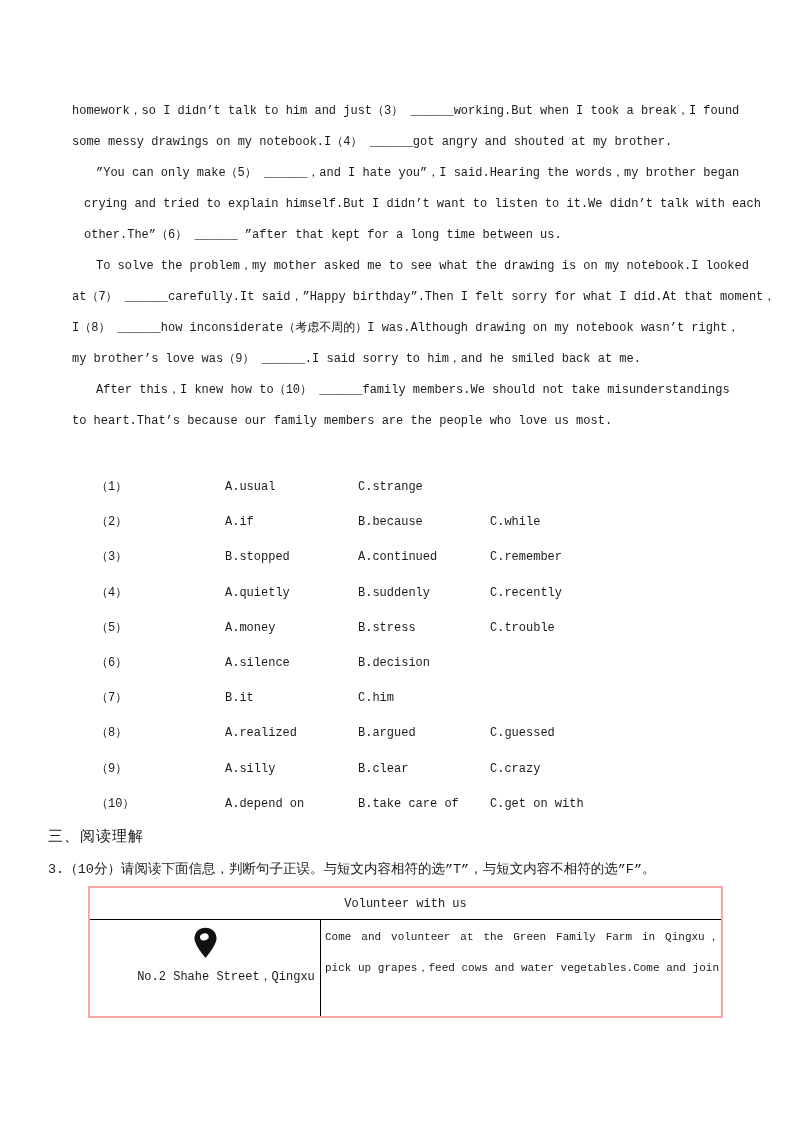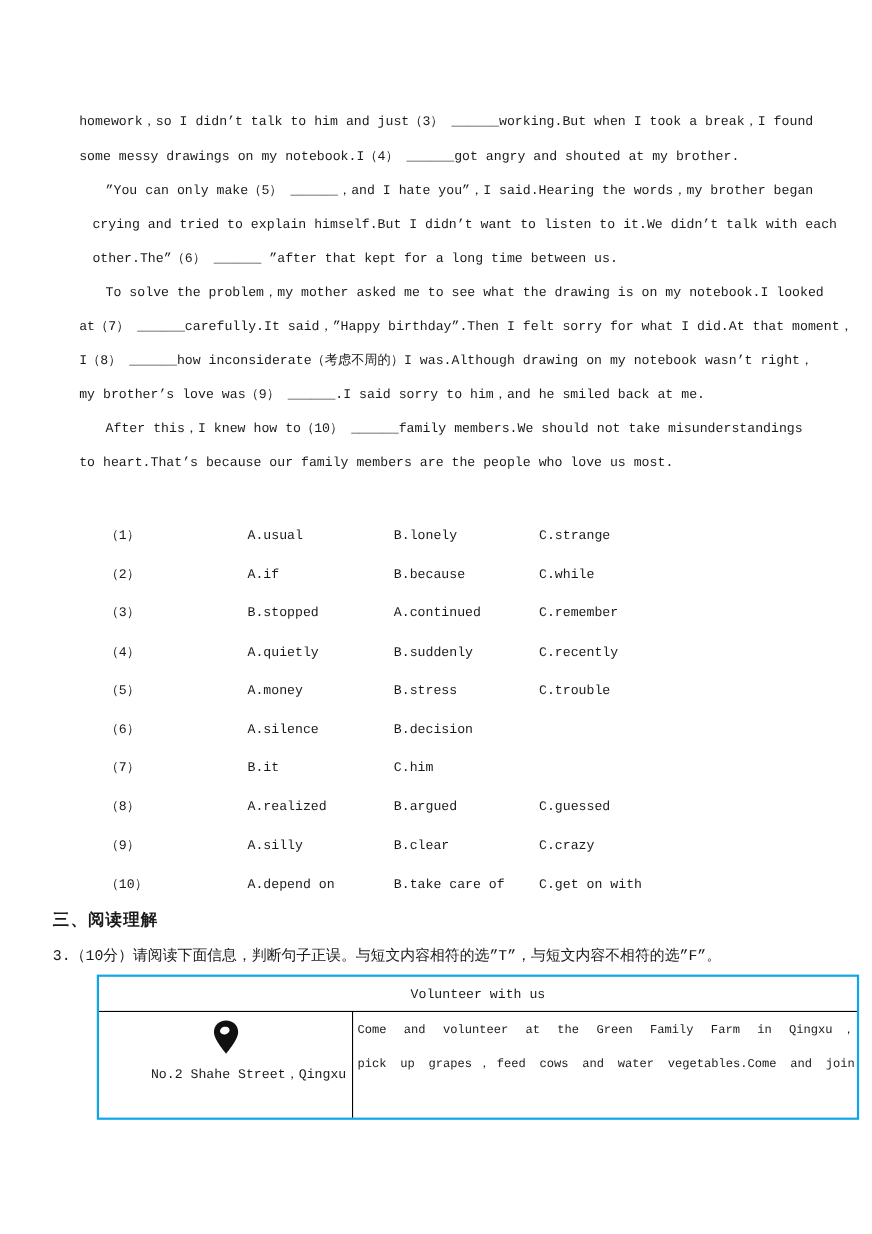--- a/index.html
+++ b/index.html
@@ -29,34 +29,34 @@
   .opt-row {
     display: grid;
     grid-template-columns: 129px 133px 132px 1fr;
     line-height: 35.2px;
     white-space: pre;
   }
 
   
   .sec-heading {
     position: absolute; left: 48px; top: 827px;
-    font-size: 15px; font-weight: bold;
+    font-size: 15px; font-weight: normal;
     font-family: "Liberation Sans", "DejaVu Sans", sans-serif;
     letter-spacing: 1px;
   }
   .sec-question {
     position: absolute; left: 48px; top: 860px;
     font-size: 13.5px;
     font-family: Liberation Mono, monospace;
   }
 
   
   .vtable {
-    position: absolute; left: 88px; top: 886px; width: 693px;
-    border: 2px solid #0ea5e9;
+    position: absolute; left: 88px; top: 886px; width: 635px;
+    border: 2px solid #fca5a5;
     font-size: 11px;
   }
   .vt-header {
     height: 32px; border-bottom: 1.5px solid #000;
     display: flex; align-items: center; justify-content: center;
     font-size: 12px;
   }
   .vt-body { display: flex; height: 96px; }
   .vt-left {
     width: 231px; border-right: 1.5px solid #000;
@@ -88,21 +88,20 @@
     <div class="p-line">I（8） ______how inconsiderate（考虑不周的）I was.Although drawing on my notebook wasn’t right，</div>
     <div class="p-line">my brother’s love was（9） ______.I said sorry to him，and he smiled back at me.</div>
     <div class="p-line indent-lg">After this，I knew how to（10） ______family members.We should not take misunderstandings</div>
     <div class="p-line">to heart.That’s because our family members are the people who love us most.</div>
   </div>
 
   <div class="options">
     <div class="opt-row">
       <span>（1）</span>
       <span>A.usual</span>
-      <span>B.lonely</span>
       <span>C.strange</span>
     </div>
     <div class="opt-row">
       <span>（2）</span>
       <span>A.if</span>
       <span>B.because</span>
       <span>C.while</span>
     </div>
     <div class="opt-row">
       <span>（3）</span>

